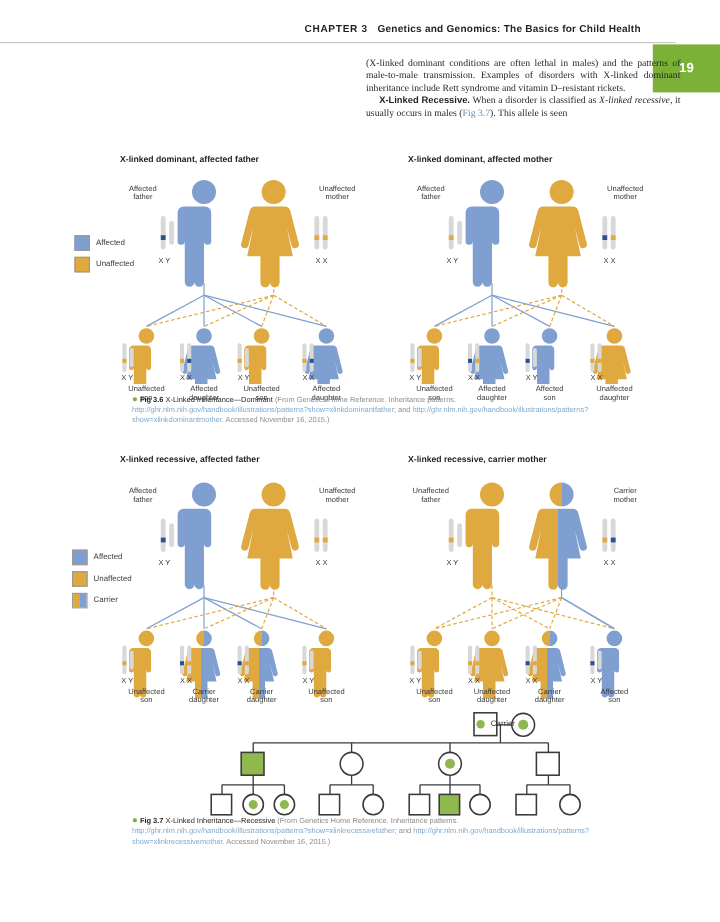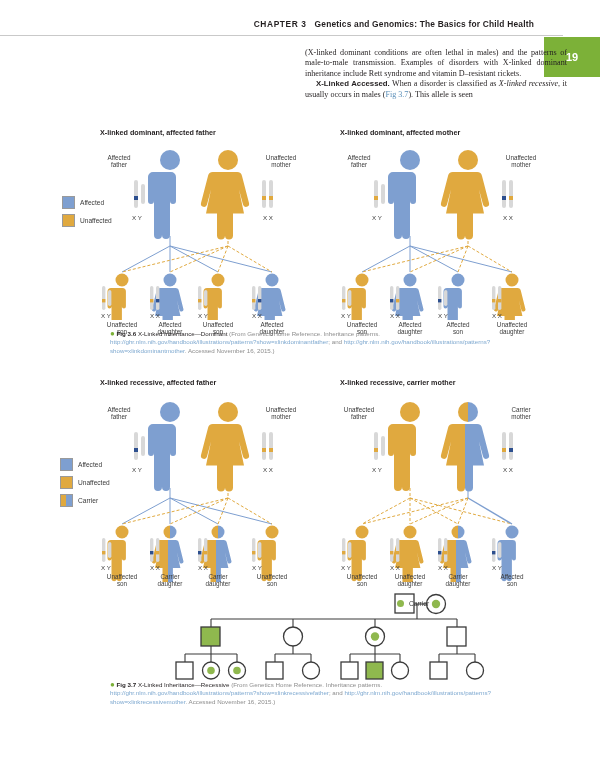--- a/index.html
+++ b/index.html
@@ -98,21 +98,21 @@
   <div class="folio">
     <span>19</span>
   </div>
 </div>
 
 <div class="col col-left">
 </div>
 
 <div class="col col-right">
   <p>(X-linked dominant conditions are often lethal in males) and the patterns of male-to-male transmission. Examples of disorders with X-linked dominant inheritance include Rett syndrome and vitamin D–resistant rickets.</p>
-  <p class="indent"><span class="run-in">X-Linked Accessed.</span><span> When a disorder is classified as </span><span class="ital">X-linked recessive</span><span>, it usually occurs in males (</span><span class="xref">Fig 3.7</span><span>). This allele is seen</span></p>
+  <p class="indent"><span class="run-in">X-Linked Recessive.</span><span> When a disorder is classified as </span><span class="ital">X-linked recessive</span><span>, it usually occurs in males (</span><span class="xref">Fig 3.7</span><span>). This allele is seen</span></p>
 </div>
 
 <div class="figure" style="top:128px;">
   <div class="fig-art" style="height:190px;">
 
     <div class="legend" style="left:62px;top:68px;">
       <div class="legend-row">
         <div class="swatch sw-aff"></div>
         <div class="legend-label">Affected</div>
       </div>

